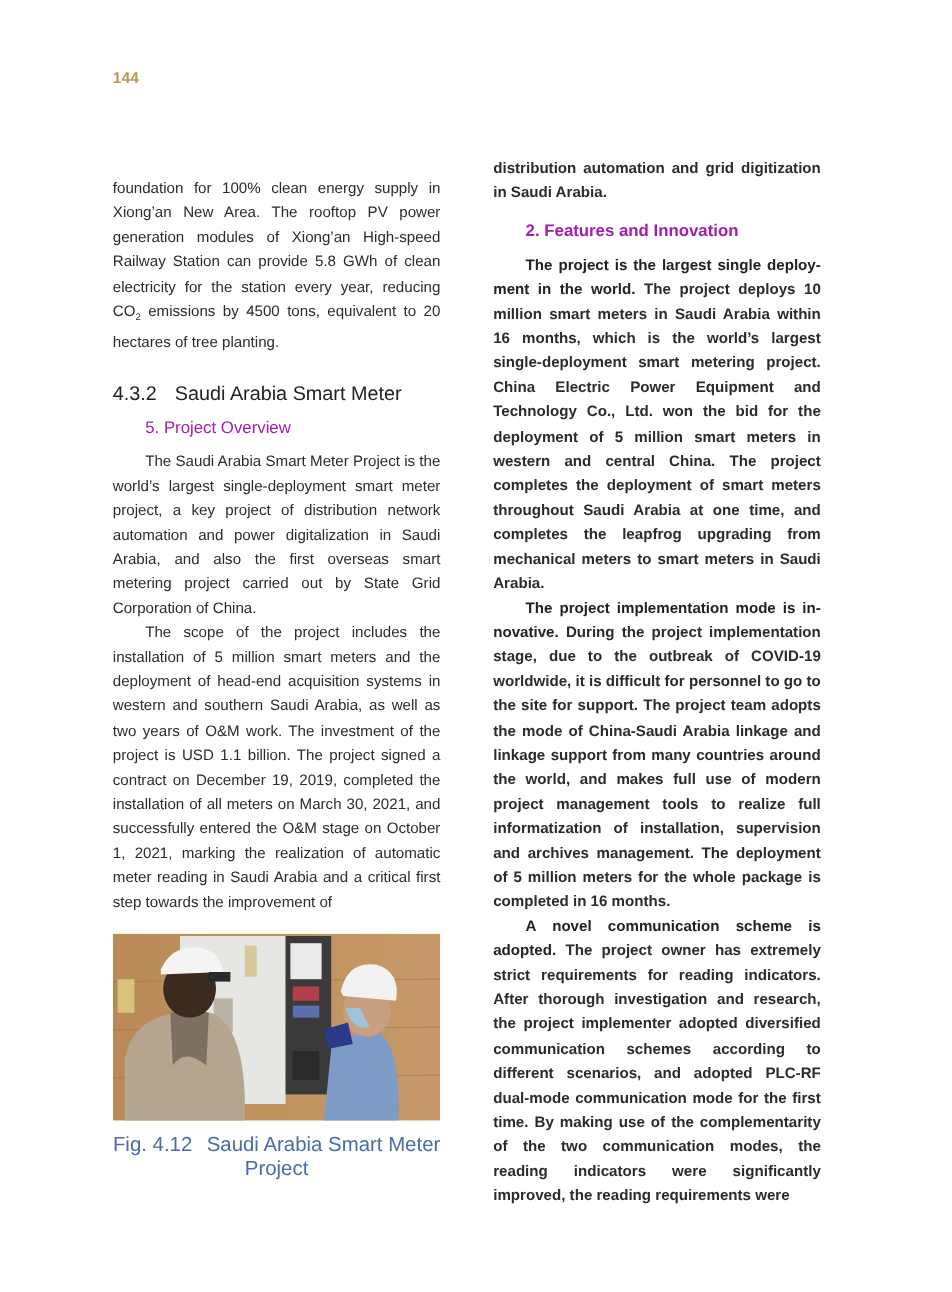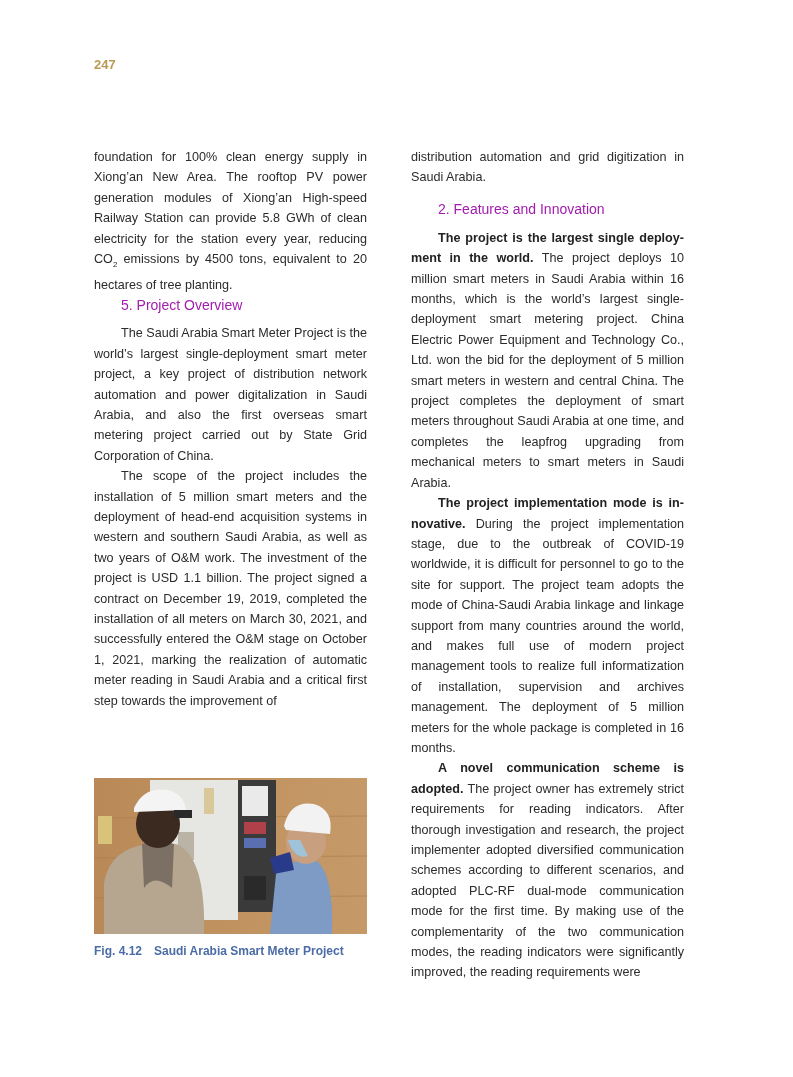--- a/index.html
+++ b/index.html
@@ -1,39 +1,40 @@
 <!DOCTYPE html>
 <html><head>
 <meta charset="utf-8">
 <style>
   html, body { margin:0; padding:0; background:#ffffff; }
   body { width:793px; height:1077px; position:relative; overflow:hidden;
          font-family:"Liberation Sans", sans-serif; color:#2b2b2b; }
   .page-num { position:absolute; left:94px; top:57px; font-size:13px; font-weight:bold; color:#b99a55; }
   .col { position:absolute; width:273px; font-size:12.6px; line-height:20.4px; }
   .col-left { left:94px; top:147px; }
-  .col-right { left:411px; top:147px; }
+  .col-right { left:411px; top:130px;font-weight:bold; }
   p { margin:0; text-align:justify; }
   p.indent { text-indent:27px; }
   .h3 { font-size:16.5px; margin:22px 0 7px 0; line-height:22px; color:#222; }
   .h3 .num { margin-right:15px; }
   .h4 { font-size:14px; margin:0 0 8px 27px; line-height:20px; color:#a21caf; }
   .h4.r { margin:11px 0 9px 27px; }
   b { color:#222; }
   .figure { position:absolute; left:94px; top:778px; width:273px; height:156px; overflow:hidden; }
-  .caption { position:absolute; left:94px; top:944px; width:273px; text-align:left; font-size:12px; color:#4b6ca6;font-weight:bold; }
+  .caption { position:absolute; left:94px; top:944px; width:273px; text-align:center; font-size:17px; color:#4b6ca6; }
   .caption .fig { margin-right:12px; }
 </style>
 </head>
 <body>
 
-<div class="page-num">247</div>
+<div class="page-num">144</div>
 
 <div class="col col-left">
   <p><span>foundation for 100% clean energy supply in Xiong’an New Area. The rooftop PV power generation modules of Xiong’an High-speed Railway Station can provide 5.8 GWh of clean electricity for the station every year, reducing CO</span><sub style="font-size:8px">2</sub><span> emissions by 4500 tons, equivalent to 20 hectares of tree planting.</span></p>
+  <div class="h3"><span class="num">4.3.2</span><span>Saudi Arabia Smart Meter</span></div>
   <div class="h4">5. Project Overview</div>
   <p class="indent">The Saudi Arabia Smart Meter Project is the world’s largest single-deployment smart meter project, a key project of distribution network automation and power digitalization in Saudi Arabia, and also the first overseas smart metering project carried out by State Grid Corporation of China.</p>
   <p class="indent">The scope of the project includes the installation of 5 million smart meters and the deployment of head-end acquisition systems in western and southern Saudi Arabia, as well as two years of O&amp;M work. The investment of the project is USD 1.1 billion. The project signed a contract on December 19, 2019, completed the installation of all meters on March 30, 2021, and successfully entered the O&amp;M stage on October 1, 2021, marking the realization of automatic meter reading in Saudi Arabia and a critical first step towards the improvement of</p>
 </div>
 
 <div class="figure">
   <svg width="273" height="156" viewBox="0 0 273 156">
     <defs>
       <linearGradient id="wall" x1="0" y1="0" x2="1" y2="0">
         <stop offset="0" stop-color="#b98a58"></stop>

